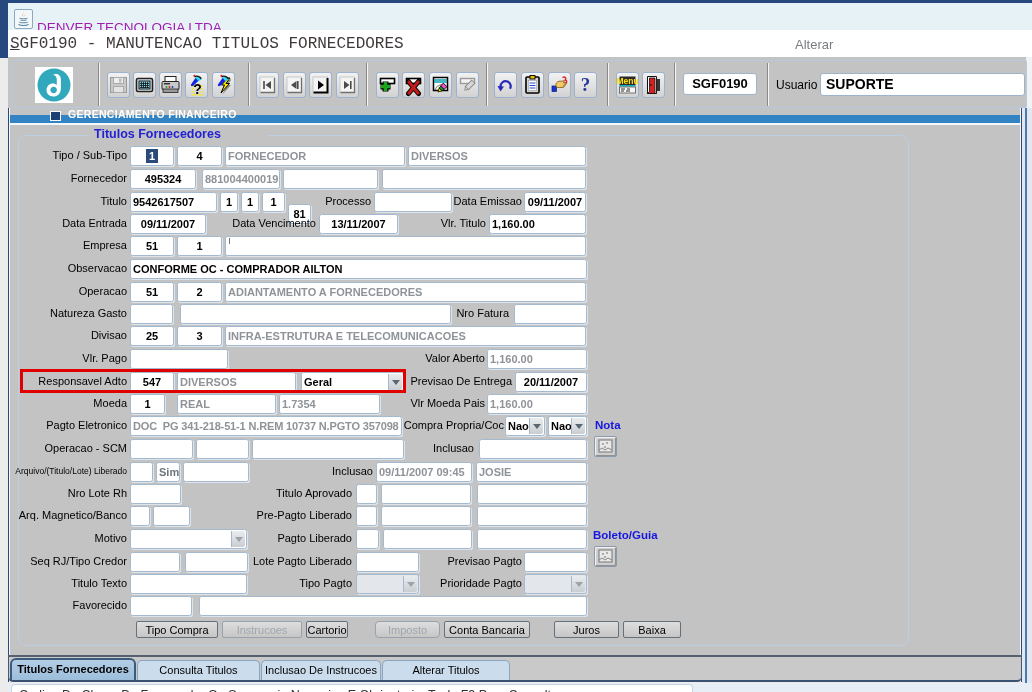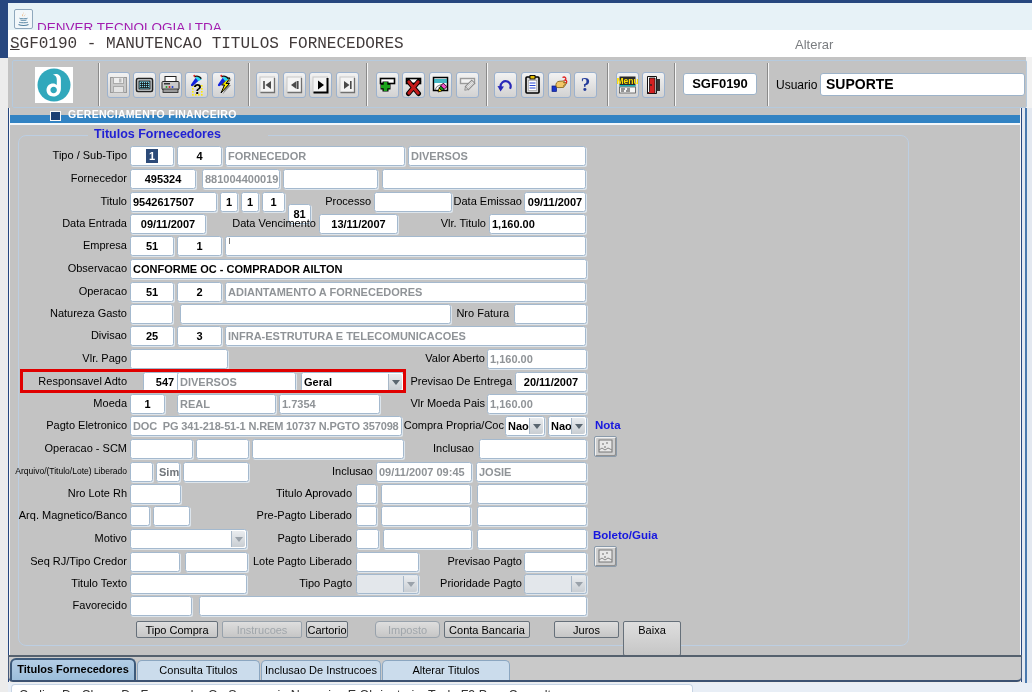--- a/index.html
+++ b/index.html
@@ -314,21 +314,21 @@
 <div class="bx" style="left:514px;top:304px;width:67px;"></div>
 <div class="lbl" style="left:-33px;top:329px;width:160px">Divisao</div>
 <div class="bx c" style="left:130px;top:326px;width:38px;">25</div>
 <div class="bx c" style="left:177px;top:326px;width:39px;">3</div>
 <div class="bx g" style="left:225px;top:326px;width:355px;">INFRA-ESTRUTURA E TELECOMUNICACOES</div>
 <div class="lbl" style="left:-33px;top:352px;width:160px">Vlr. Pago</div>
 <div class="bx" style="left:130px;top:349px;width:92px;"></div>
 <div class="lbl" style="left:325px;top:352px;width:160px">Valor Aberto</div>
 <div class="bx g r" style="left:487px;top:349px;width:94px;">1,160.00</div>
 <div class="lbl" style="left:-33px;top:375px;width:160px">Responsavel Adto</div>
-<div class="bx c" style="left:130px;top:372px;width:38px;margin-left:13px;">547</div>
+<div class="bx c" style="left:130px;top:372px;width:38px;">547</div>
 <div class="bx g" style="left:177px;top:372px;width:113px;">DIVERSOS</div>
 <div class="bx" style="left:301px;top:372px;width:85px;px;background:#fff;padding:1px 14px 1px 2px">Geral<div style="position:absolute;right:1px;top:1px;width:13px;height:16px;background:linear-gradient(#e9ecef,#c9ced3);border-left:1px solid #a8b8c8;border-radius:0 2px 2px 0">
         <div style="position:absolute;left:2.5px;top:6px;width:0;height:0;border:4px solid transparent;border-top:5px solid #5a6670;border-bottom:none"></div>
       </div></div>
 <div class="lbl" style="left:352px;top:375px;width:160px">Previsao De Entrega</div>
 <div class="bx c" style="left:515px;top:372px;width:66px">20/11/2007</div>
 <div class="a" style="left:20px;top:369px;width:386px;height:24px;border:3px solid #e00000;box-sizing:border-box"></div>
 <div class="lbl" style="left:-33px;top:397px;width:160px">Moeda</div>
 <div class="bx c" style="left:130px;top:394px;width:29px;">1</div>
 <div class="bx g" style="left:177px;top:394px;width:93px;">REAL</div>
@@ -426,21 +426,21 @@
 <div class="bx" style="left:199px;top:596px;width:382px;"></div>
 </div>
 
 <div id="btnrow">
 <div class="a" style="left:136px;top:621px;width:82px;height:17px;background:linear-gradient(#dedede,#c6c6c6);border:1px solid #66707a;border-radius:2px;font:11px 'Liberation Sans',sans-serif;color:#000;text-align:center;line-height:17px;box-sizing:border-box">Tipo Compra</div>
 <div class="a" style="left:222px;top:621px;width:80px;height:17px;background:linear-gradient(#dedede,#c6c6c6);border:1px solid #98a2ac;border-radius:2px;font:11px 'Liberation Sans',sans-serif;color:#a0a6ab;text-align:center;line-height:17px;box-sizing:border-box">Instrucoes</div>
 <div class="a" style="left:306px;top:621px;width:42px;height:17px;background:linear-gradient(#dedede,#c6c6c6);border:1px solid #66707a;border-radius:2px;font:11px 'Liberation Sans',sans-serif;color:#000;text-align:center;line-height:17px;box-sizing:border-box">Cartorio</div>
 <div class="a" style="left:375px;top:621px;width:65px;height:17px;background:linear-gradient(#dedede,#c6c6c6);border:1px solid #98a2ac;border-radius:4px;font:11px 'Liberation Sans',sans-serif;color:#a0a6ab;text-align:center;line-height:17px;box-sizing:border-box">Imposto</div>
 <div class="a" style="left:444px;top:621px;width:86px;height:17px;background:linear-gradient(#dedede,#c6c6c6);border:1px solid #66707a;border-radius:2px;font:11px 'Liberation Sans',sans-serif;color:#000;text-align:center;line-height:17px;box-sizing:border-box">Conta Bancaria</div>
 <div class="a" style="left:554px;top:621px;width:65px;height:17px;background:linear-gradient(#dedede,#c6c6c6);border:1px solid #66707a;border-radius:2px;font:11px 'Liberation Sans',sans-serif;color:#000;text-align:center;line-height:17px;box-sizing:border-box">Juros</div>
-<div class="a" style="left:623px;top:621px;width:58px;height:35px;background:linear-gradient(#dedede,#c6c6c6);border:1px solid #66707a;border-radius:2px;font:11px 'Liberation Sans',sans-serif;color:#000;text-align:center;line-height:17px;box-sizing:border-box">Baixa</div>
+<div class="a" style="left:623px;top:621px;width:58px;height:17px;background:linear-gradient(#dedede,#c6c6c6);border:1px solid #66707a;border-radius:2px;font:11px 'Liberation Sans',sans-serif;color:#000;text-align:center;line-height:17px;box-sizing:border-box">Baixa</div>
 </div>
 
 <div class="a" style="left:8px;top:655px;width:1014px;height:27px;background:#c9c9c9;border-top:2px solid #55616e;border-bottom:2px solid #3c5272;border-left:1px solid #44597a;border-right:1px solid #44597a;border-radius:0 0 5px 5px;box-sizing:border-box"></div>
 <div id="tabs">
 <div class="a" style="left:10px;top:658px;width:126px;height:22px;background:linear-gradient(#b3cde5,#9cbedb);border:2px solid #3d5a7a;border-bottom:none;border-radius:6px 6px 0 0;font:bold 11px 'Liberation Sans',sans-serif;text-align:center;line-height:19px;box-sizing:border-box;white-space:nowrap">Titulos Fornecedores</div>
 <div class="a" style="left:137px;top:660px;width:123px;height:20px;background:#cbdcec;border:1px solid #8ba6c0;border-bottom:none;border-radius:5px 5px 0 0;font:11px 'Liberation Sans',sans-serif;text-align:center;line-height:19px;box-sizing:border-box;white-space:nowrap">Consulta Titulos</div>
 <div class="a" style="left:261px;top:660px;width:120px;height:20px;background:#cbdcec;border:1px solid #8ba6c0;border-bottom:none;border-radius:5px 5px 0 0;font:11px 'Liberation Sans',sans-serif;text-align:center;line-height:19px;box-sizing:border-box;white-space:nowrap">Inclusao De Instrucoes</div>
 <div class="a" style="left:382px;top:660px;width:128px;height:20px;background:#cbdcec;border:1px solid #8ba6c0;border-bottom:none;border-radius:5px 5px 0 0;font:11px 'Liberation Sans',sans-serif;text-align:center;line-height:19px;box-sizing:border-box;white-space:nowrap">Alterar Titulos</div>
 </div>
 

